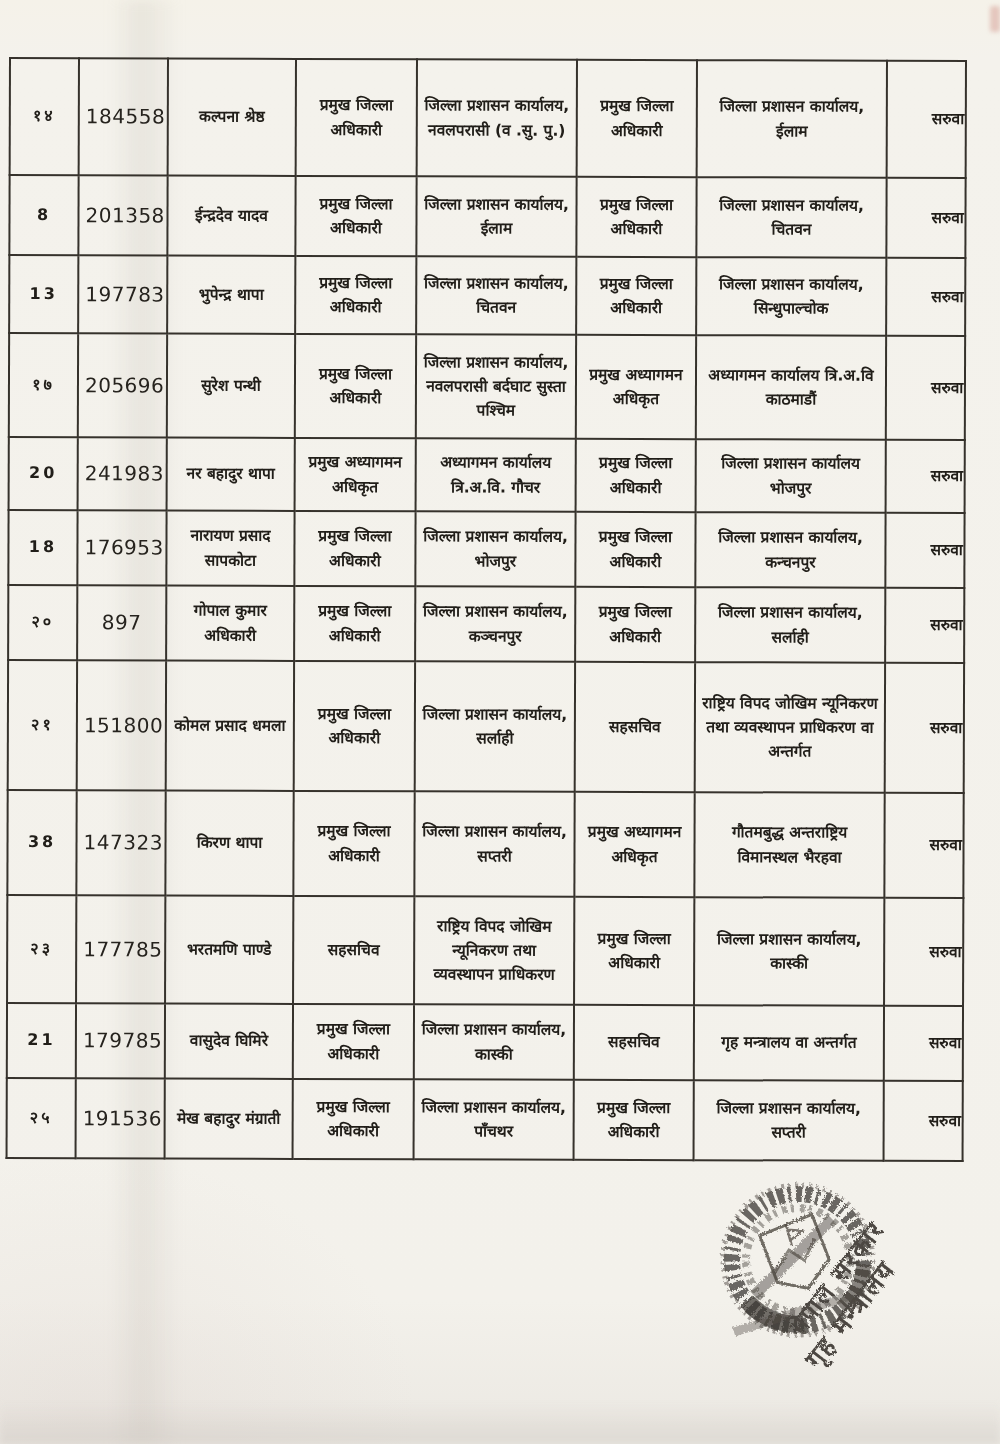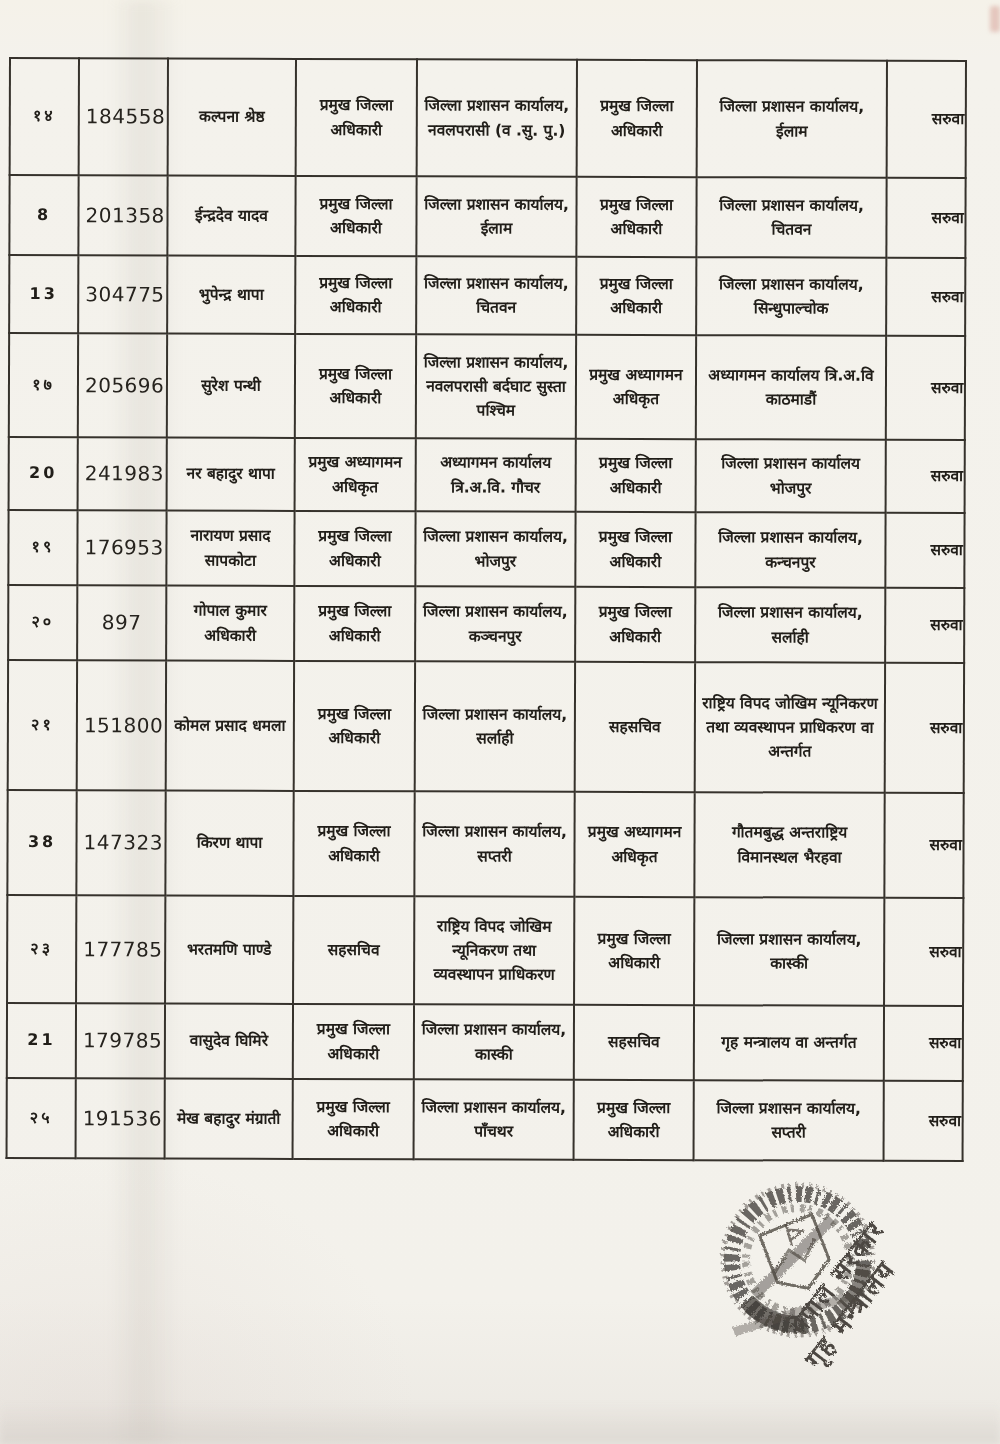--- a/index.html
+++ b/index.html
@@ -112,21 +112,21 @@
       <td class="c-id">201358</td>
       <td class="c-name">ईन्द्रदेव यादव</td>
       <td class="c-pos">प्रमुख जिल्ला अधिकारी</td>
       <td class="c-office">जिल्ला प्रशासन कार्यालय, ईलाम</td>
       <td class="c-newpos">प्रमुख जिल्ला अधिकारी</td>
       <td class="c-newoffice">जिल्ला प्रशासन कार्यालय, चितवन</td>
       <td class="c-remarks">सरुवा</td>
     </tr>
         <tr>
       <td class="c-sn">13</td>
-      <td class="c-id">304775</td>
+      <td class="c-id">197783</td>
       <td class="c-name">भुपेन्द्र थापा</td>
       <td class="c-pos">प्रमुख जिल्ला अधिकारी</td>
       <td class="c-office">जिल्ला प्रशासन कार्यालय, चितवन</td>
       <td class="c-newpos">प्रमुख जिल्ला अधिकारी</td>
       <td class="c-newoffice">जिल्ला प्रशासन कार्यालय, सिन्धुपाल्चोक</td>
       <td class="c-remarks">सरुवा</td>
     </tr>
         <tr>
       <td class="c-sn">१७</td>
       <td class="c-id">205696</td>
@@ -141,21 +141,21 @@
       <td class="c-sn">20</td>
       <td class="c-id">241983</td>
       <td class="c-name">नर बहादुर थापा</td>
       <td class="c-pos">प्रमुख अध्यागमन अधिकृत</td>
       <td class="c-office">अध्यागमन कार्यालय त्रि.अ.वि. गौचर</td>
       <td class="c-newpos">प्रमुख जिल्ला अधिकारी</td>
       <td class="c-newoffice">जिल्ला प्रशासन कार्यालय भोजपुर</td>
       <td class="c-remarks">सरुवा</td>
     </tr>
         <tr>
-      <td class="c-sn">१९</td>
+      <td class="c-sn">18</td>
       <td class="c-id">176953</td>
       <td class="c-name">नारायण प्रसाद सापकोटा</td>
       <td class="c-pos">प्रमुख जिल्ला अधिकारी</td>
       <td class="c-office">जिल्ला प्रशासन कार्यालय, भोजपुर</td>
       <td class="c-newpos">प्रमुख जिल्ला अधिकारी</td>
       <td class="c-newoffice">जिल्ला प्रशासन कार्यालय, कन्चनपुर</td>
       <td class="c-remarks">सरुवा</td>
     </tr>
         <tr>
       <td class="c-sn">२०</td>

